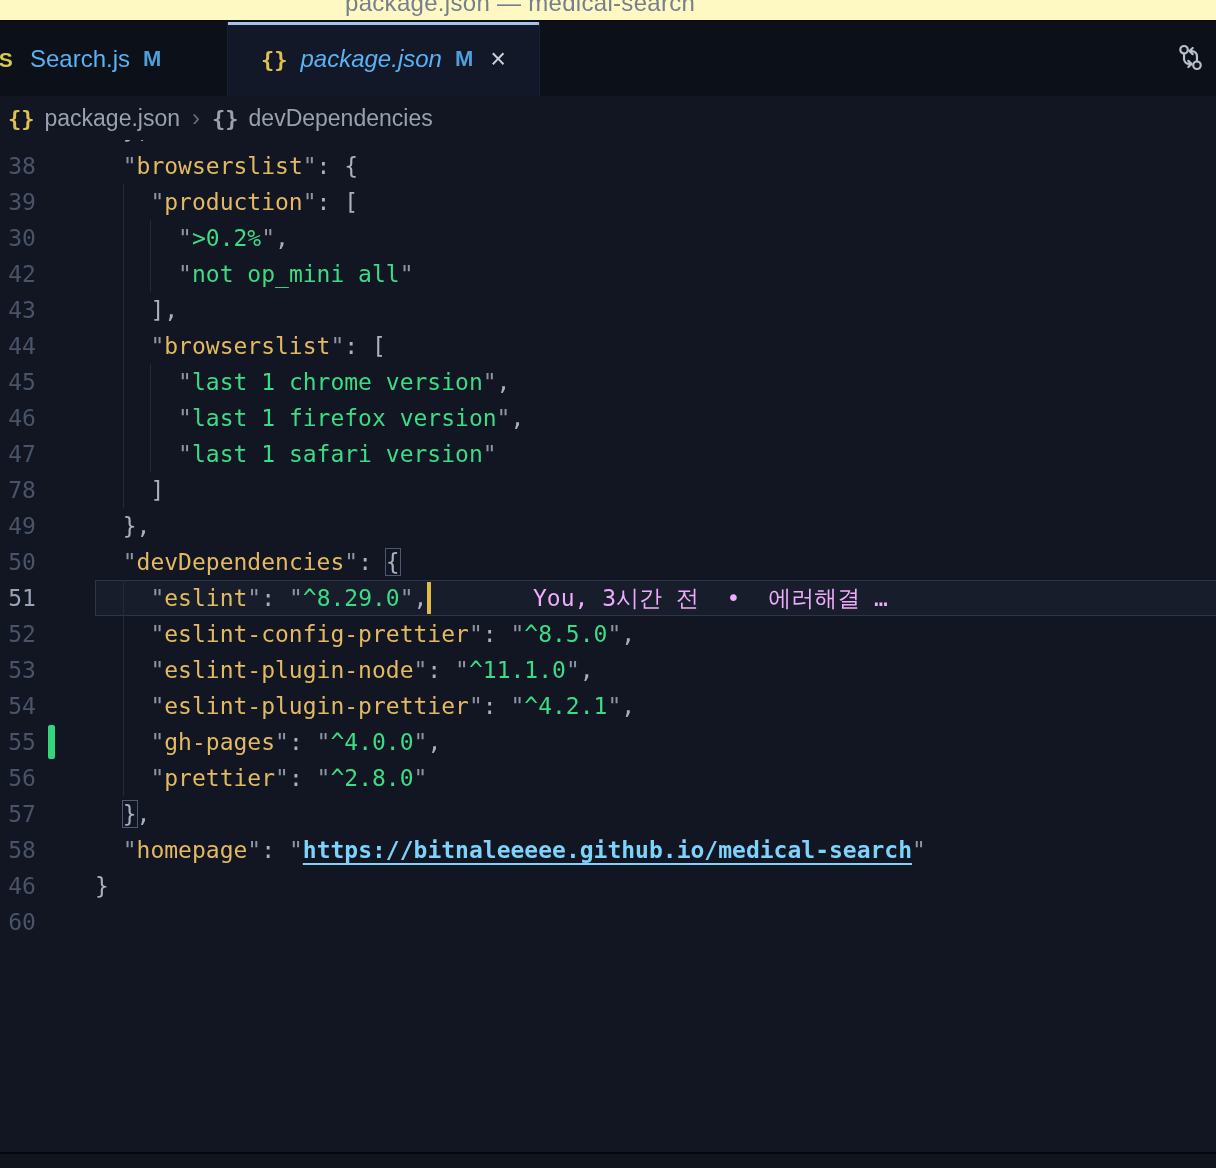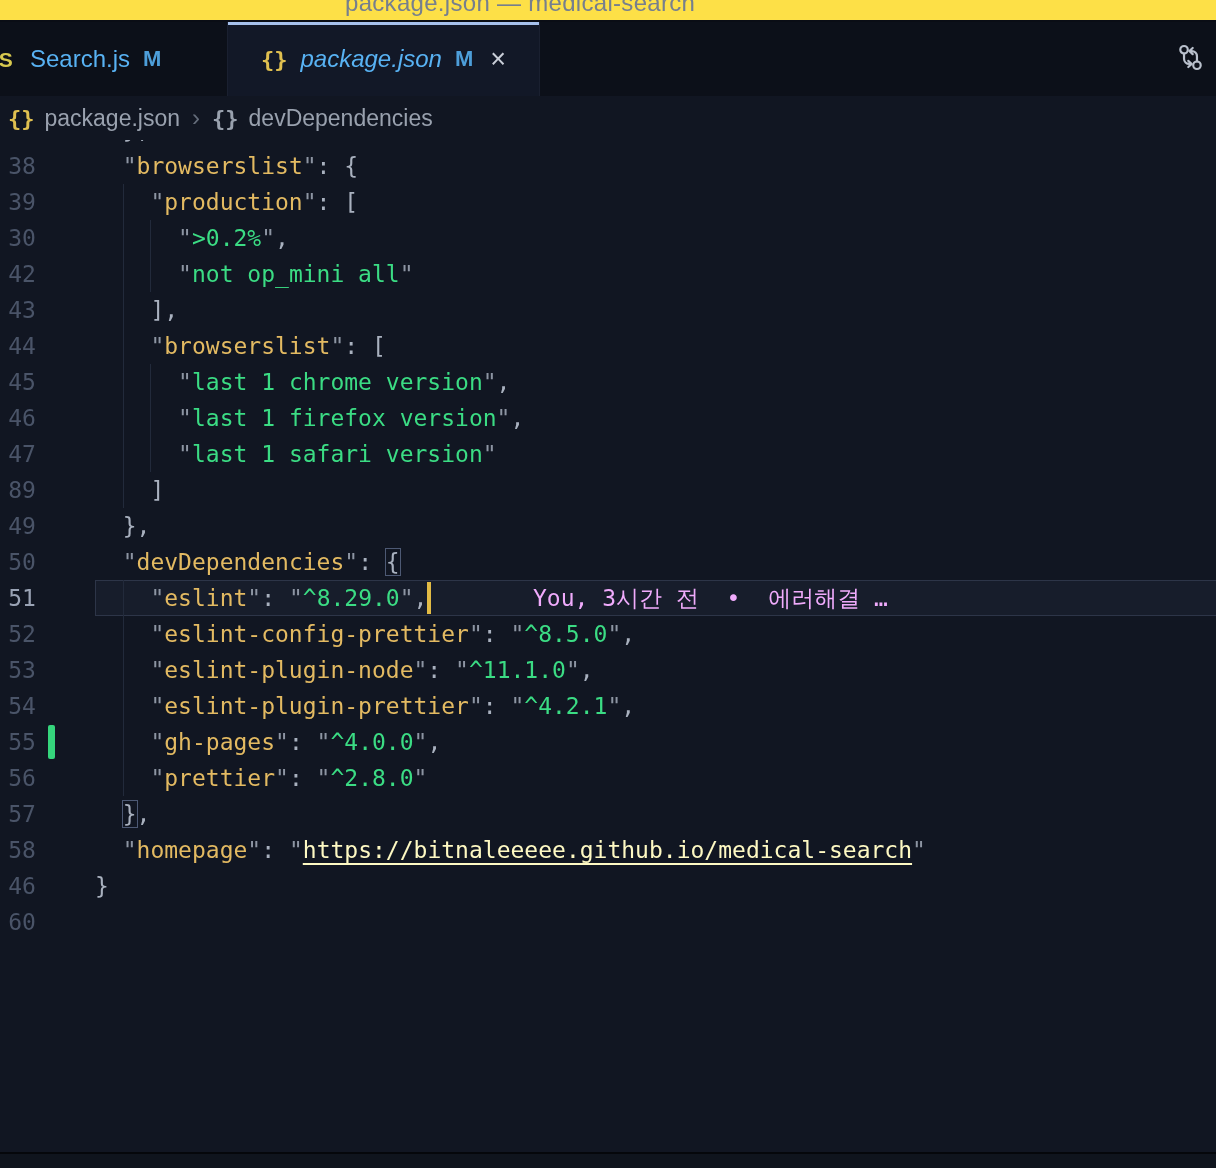--- a/index.html
+++ b/index.html
@@ -1,21 +1,21 @@
 <!DOCTYPE html>
 <html><head>
 <meta charset="utf-8">
 <style>
   * { margin:0; padding:0; box-sizing:border-box; }
   html,body { width:1216px; height:1168px; overflow:hidden; background:#0c1019;
               font-family:"Liberation Sans", sans-serif; }
   .window { width:1216px; height:1168px; display:flex; flex-direction:column; }
 
   
-  .titlebar { height:20px; background:#fde047; overflow:hidden; position:relative; flex:none; }
+  .titlebar { height:20px; background:#fef9c3; overflow:hidden; position:relative; flex:none; }
   .titlebar .title-text { position:absolute; left:345px; top:-11px; font-size:24px;
                           color:#767f8e; letter-spacing:.3px; white-space:nowrap; }
 
   
   .tabbar { height:76px; background:#0c1019; border-top:2px solid #0a0d15;
             display:flex; align-items:stretch; flex:none; position:relative; }
   .tab { display:flex; align-items:center; gap:13px; font-size:24px; position:relative;
          border-right:1px solid #1a2030; cursor:default; overflow:hidden; }
   .tab.active { background:#121827; box-shadow:inset 0 3px 0 #a6c1ec; }
   .tab .tab-label { color:#58b2f3; }
@@ -51,21 +51,21 @@
   .indent-guide { position:absolute; top:0; bottom:0; width:1px; background:#222a3b; z-index:1; }
   .gutter-add { position:absolute; left:48px; top:1px; bottom:1px; width:7px; border-radius:2px;
                 background:#35d57c; z-index:3; }
   .cursor { position:absolute; top:2px; width:4px; height:32px; background:#e2bb45; z-index:4; }
   .blame { position:absolute; left:533px; top:0; color:#f0abfc; z-index:2; white-space:pre; }
 
   .t-p { color:#a9b1bf; }
   .t-q { color:#8d95a3; }
   .t-k { color:#e3ba62; }
   .t-s { color:#3bdc84; }
-  .t-u { color:#fef9c3; text-decoration:underline; text-underline-offset:5px; text-decoration-thickness:2px; }
+  .t-u { color:#7dd3fc; text-decoration:underline; text-underline-offset:5px; text-decoration-thickness:2px;font-weight:bold; }
   .t-m { color:#a9b1bf; box-shadow:0 0 0 1px #4d5974; }
 
   
   .bottombar { height:16px; flex:none; background:#0f141d; border-top:2px solid #05070b; }
 </style>
 </head>
 <body>
 
 <div class="window">
 
@@ -118,21 +118,21 @@
         <div class="code-line-row"><div class="line-number">37</div><div class="code-text"><span class="t-w">  </span><span class="t-p">},</span></div></div>
         <div class="code-line-row"><div class="line-number">38</div><div class="code-text"><span class="t-w">  </span><span class="t-q">"</span><span class="t-k">browserslist</span><span class="t-q">"</span><span class="t-p">:</span><span class="t-w"> </span><span class="t-p">{</span></div></div>
         <div class="code-line-row"><div class="indent-guide" style="left: calc(2ch + 95px);"></div><div class="line-number">39</div><div class="code-text"><span class="t-w">    </span><span class="t-q">"</span><span class="t-k">production</span><span class="t-q">"</span><span class="t-p">:</span><span class="t-w"> </span><span class="t-p">[</span></div></div>
         <div class="code-line-row"><div class="indent-guide" style="left: calc(2ch + 95px);"></div><div class="indent-guide" style="left: calc(4ch + 95px);"></div><div class="line-number">30</div><div class="code-text"><span class="t-w">      </span><span class="t-q">"</span><span class="t-s">&gt;0.2%</span><span class="t-q">"</span><span class="t-p">,</span></div></div>
         <div class="code-line-row"><div class="indent-guide" style="left: calc(2ch + 95px);"></div><div class="indent-guide" style="left: calc(4ch + 95px);"></div><div class="line-number">42</div><div class="code-text"><span class="t-w">      </span><span class="t-q">"</span><span class="t-s">not op_mini all</span><span class="t-q">"</span></div></div>
         <div class="code-line-row"><div class="indent-guide" style="left: calc(2ch + 95px);"></div><div class="line-number">43</div><div class="code-text"><span class="t-w">    </span><span class="t-p">],</span></div></div>
         <div class="code-line-row"><div class="indent-guide" style="left: calc(2ch + 95px);"></div><div class="line-number">44</div><div class="code-text"><span class="t-w">    </span><span class="t-q">"</span><span class="t-k">browserslist</span><span class="t-q">"</span><span class="t-p">:</span><span class="t-w"> </span><span class="t-p">[</span></div></div>
         <div class="code-line-row"><div class="indent-guide" style="left: calc(2ch + 95px);"></div><div class="indent-guide" style="left: calc(4ch + 95px);"></div><div class="line-number">45</div><div class="code-text"><span class="t-w">      </span><span class="t-q">"</span><span class="t-s">last 1 chrome version</span><span class="t-q">"</span><span class="t-p">,</span></div></div>
         <div class="code-line-row"><div class="indent-guide" style="left: calc(2ch + 95px);"></div><div class="indent-guide" style="left: calc(4ch + 95px);"></div><div class="line-number">46</div><div class="code-text"><span class="t-w">      </span><span class="t-q">"</span><span class="t-s">last 1 firefox version</span><span class="t-q">"</span><span class="t-p">,</span></div></div>
         <div class="code-line-row"><div class="indent-guide" style="left: calc(2ch + 95px);"></div><div class="indent-guide" style="left: calc(4ch + 95px);"></div><div class="line-number">47</div><div class="code-text"><span class="t-w">      </span><span class="t-q">"</span><span class="t-s">last 1 safari version</span><span class="t-q">"</span></div></div>
-        <div class="code-line-row"><div class="indent-guide" style="left: calc(2ch + 95px);"></div><div class="line-number">89</div><div class="code-text"><span class="t-w">    </span><span class="t-p">]</span></div></div>
+        <div class="code-line-row"><div class="indent-guide" style="left: calc(2ch + 95px);"></div><div class="line-number">78</div><div class="code-text"><span class="t-w">    </span><span class="t-p">]</span></div></div>
         <div class="code-line-row"><div class="line-number">49</div><div class="code-text"><span class="t-w">  </span><span class="t-p">},</span></div></div>
         <div class="code-line-row"><div class="line-number">50</div><div class="code-text"><span class="t-w">  </span><span class="t-q">"</span><span class="t-k">devDependencies</span><span class="t-q">"</span><span class="t-p">:</span><span class="t-w"> </span><span class="t-m">{</span></div></div>
         <div class="code-line-row current"><div class="line-highlight"></div><div class="indent-guide" style="left: calc(2ch + 95px);"></div><div class="line-number">51</div><div class="code-text"><span class="t-w">    </span><span class="t-q">"</span><span class="t-k">eslint</span><span class="t-q">"</span><span class="t-p">:</span><span class="t-w"> </span><span class="t-q">"</span><span class="t-s">^8.29.0</span><span class="t-q">"</span><span class="t-p">,</span></div><div class="cursor" style="left: calc(24ch + 95px);"></div><div class="blame">You, 3시간 전  •  에러해결 …</div></div>
         <div class="code-line-row"><div class="indent-guide" style="left: calc(2ch + 95px);"></div><div class="line-number">52</div><div class="code-text"><span class="t-w">    </span><span class="t-q">"</span><span class="t-k">eslint-config-prettier</span><span class="t-q">"</span><span class="t-p">:</span><span class="t-w"> </span><span class="t-q">"</span><span class="t-s">^8.5.0</span><span class="t-q">"</span><span class="t-p">,</span></div></div>
         <div class="code-line-row"><div class="indent-guide" style="left: calc(2ch + 95px);"></div><div class="line-number">53</div><div class="code-text"><span class="t-w">    </span><span class="t-q">"</span><span class="t-k">eslint-plugin-node</span><span class="t-q">"</span><span class="t-p">:</span><span class="t-w"> </span><span class="t-q">"</span><span class="t-s">^11.1.0</span><span class="t-q">"</span><span class="t-p">,</span></div></div>
         <div class="code-line-row"><div class="indent-guide" style="left: calc(2ch + 95px);"></div><div class="line-number">54</div><div class="code-text"><span class="t-w">    </span><span class="t-q">"</span><span class="t-k">eslint-plugin-prettier</span><span class="t-q">"</span><span class="t-p">:</span><span class="t-w"> </span><span class="t-q">"</span><span class="t-s">^4.2.1</span><span class="t-q">"</span><span class="t-p">,</span></div></div>
         <div class="code-line-row"><div class="indent-guide" style="left: calc(2ch + 95px);"></div><div class="gutter-add"></div><div class="line-number">55</div><div class="code-text"><span class="t-w">    </span><span class="t-q">"</span><span class="t-k">gh-pages</span><span class="t-q">"</span><span class="t-p">:</span><span class="t-w"> </span><span class="t-q">"</span><span class="t-s">^4.0.0</span><span class="t-q">"</span><span class="t-p">,</span></div></div>
         <div class="code-line-row"><div class="indent-guide" style="left: calc(2ch + 95px);"></div><div class="line-number">56</div><div class="code-text"><span class="t-w">    </span><span class="t-q">"</span><span class="t-k">prettier</span><span class="t-q">"</span><span class="t-p">:</span><span class="t-w"> </span><span class="t-q">"</span><span class="t-s">^2.8.0</span><span class="t-q">"</span></div></div>
         <div class="code-line-row"><div class="line-number">57</div><div class="code-text"><span class="t-w">  </span><span class="t-m">}</span><span class="t-p">,</span></div></div>
         <div class="code-line-row"><div class="line-number">58</div><div class="code-text"><span class="t-w">  </span><span class="t-q">"</span><span class="t-k">homepage</span><span class="t-q">"</span><span class="t-p">:</span><span class="t-w"> </span><span class="t-q">"</span><span class="t-u">https://bitnaleeeee.github.io/medical-search</span><span class="t-q">"</span></div></div>

